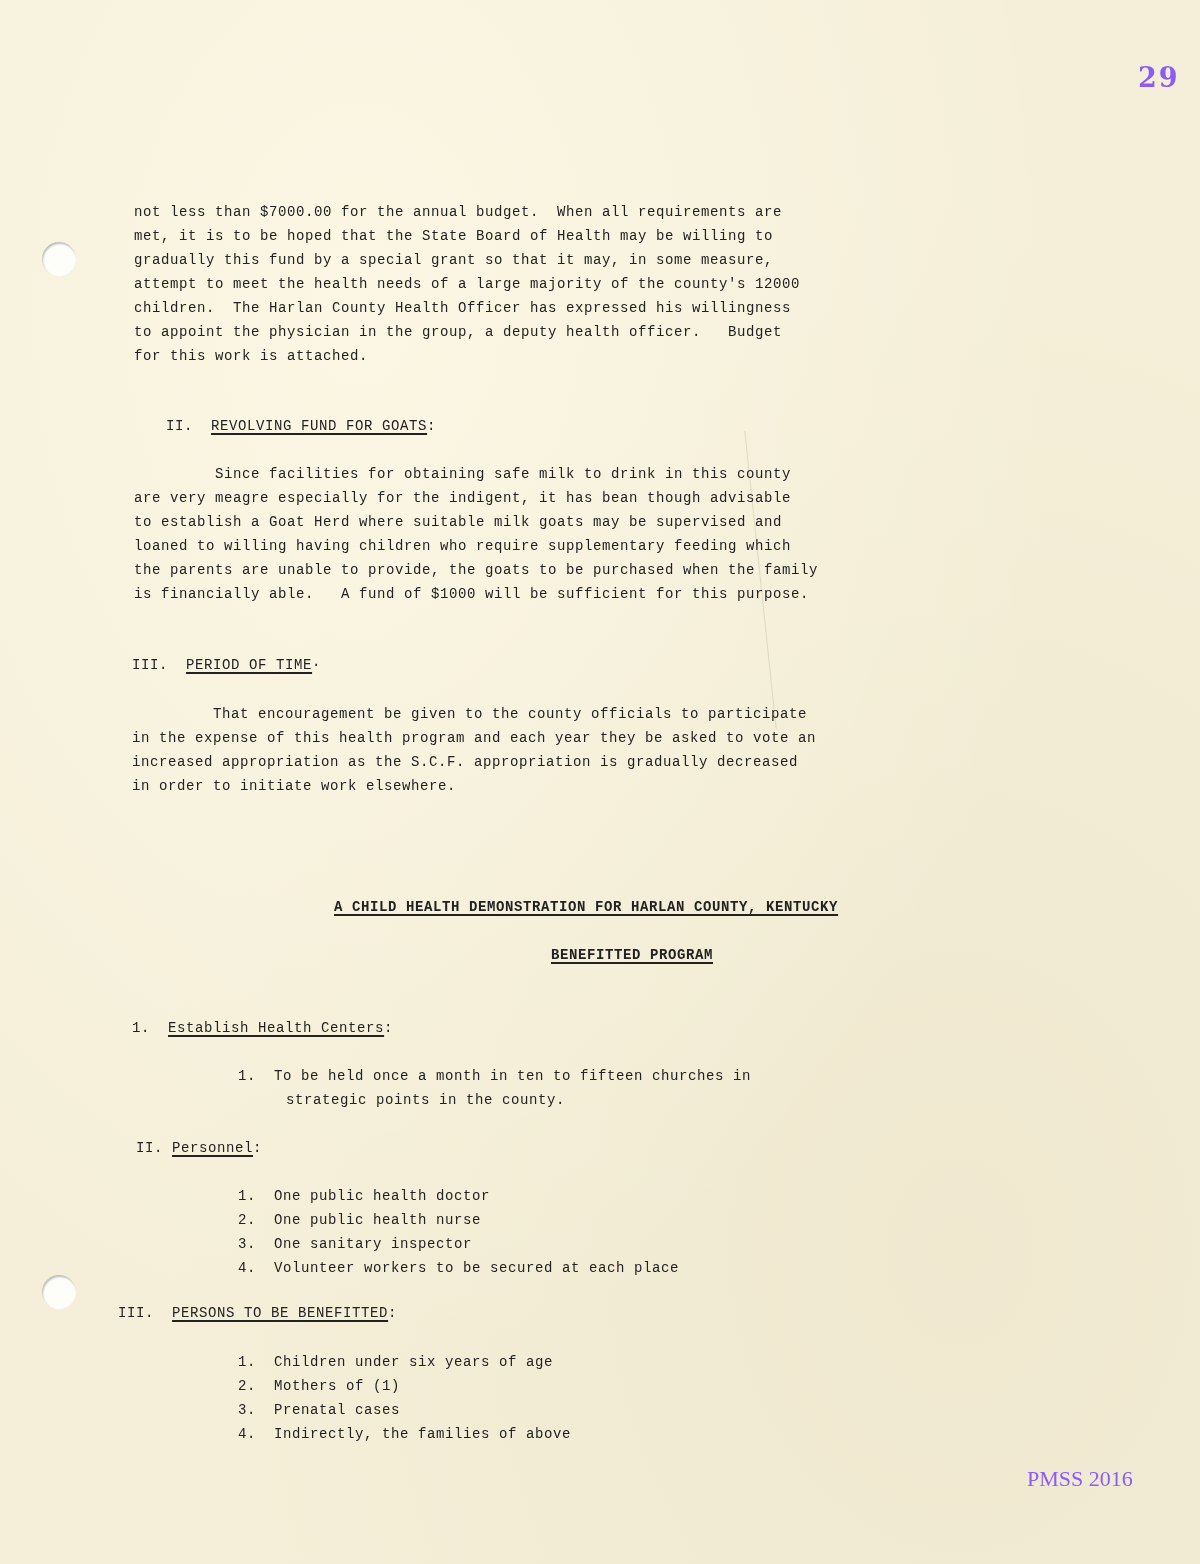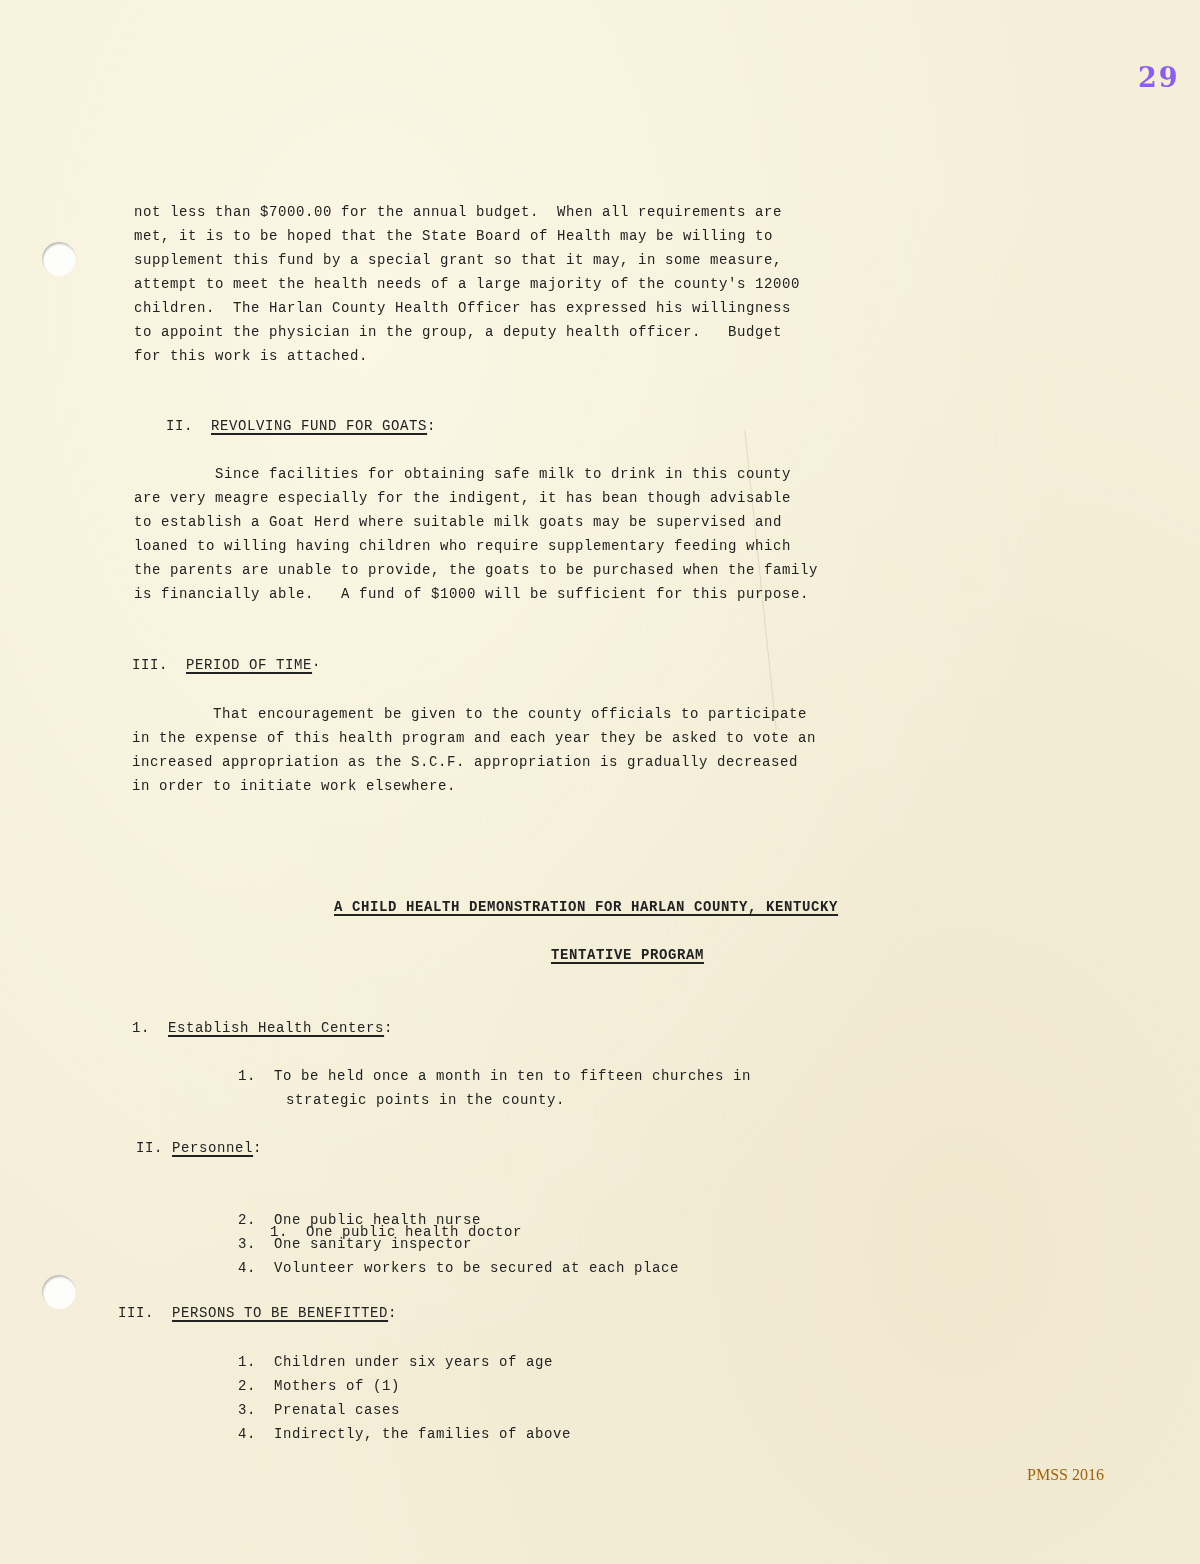--- a/index.html
+++ b/index.html
@@ -13,21 +13,21 @@
       color: #222;
     }
     .abs { position: absolute; white-space: pre; }
     .line { font-size: 14px; letter-spacing: 0.6px; line-height: 24px; }
     .page-number {
       left: 1138px; top: 62px; font-family: "DejaVu Serif", serif;
       font-weight: bold; font-size: 27px; color: #8b5cf6; letter-spacing: 2px;
     }
     .watermark {
       left: 1027px; top: 1466px; font-family: "Liberation Serif", serif;
-      font-size: 16px; color: #a16207;
+      font-size: 22px; color: #8b5cf6;
     }
     .punch {
       position: absolute; width: 34px; height: 34px; border-radius: 50%;
       background: #fdfdfa; box-shadow: inset 1px 2px 2px rgba(0,0,0,0.25);
     }
     .u { text-decoration: underline; text-decoration-thickness: 2px; text-underline-offset: 3px; }
     .crease {
       position: absolute; left: 760px; top: 430px; width: 1px; height: 300px;
       background: rgba(120,110,90,0.18); transform: rotate(-6deg);
     }
@@ -37,21 +37,21 @@
 
 <div class="punch" style="left:42px; top:242px;"></div>
 <div class="punch" style="left:42px; top:1275px;"></div>
 <div class="crease"></div>
 
 <div class="abs page-number">29</div>
 
 <div>
   <div class="abs line" style="left:134px; top:200px;">not less than $7000.00 for the annual budget.  When all requirements are</div>
   <div class="abs line" style="left:134px; top:224px;">met, it is to be hoped that the State Board of Health may be willing to</div>
-  <div class="abs line" style="left:134px; top:248px;">supplement this fund by a special grant so that it may, in some measure,</div>
+  <div class="abs line" style="left:134px; top:248px;">gradually this fund by a special grant so that it may, in some measure,</div>
   <div class="abs line" style="left:134px; top:272px;">attempt to meet the health needs of a large majority of the county's 12000</div>
   <div class="abs line" style="left:134px; top:296px;">children.  The Harlan County Health Officer has expressed his willingness</div>
   <div class="abs line" style="left:134px; top:320px;">to appoint the physician in the group, a deputy health officer.   Budget</div>
   <div class="abs line" style="left:134px; top:344px;">for this work is attached.</div>
 </div>
 
 <div>
   <div class="abs line" style="left:132px; top:414px;margin-left:34px;"><span>II.</span>  <span class="u">REVOLVING FUND FOR GOATS</span><span>:</span></div>
   <div class="abs line" style="left:134px; top:462px;">         Since facilities for obtaining safe milk to drink in this county</div>
   <div class="abs line" style="left:134px; top:486px;">are very meagre especially for the indigent, it has bean though advisable</div>
@@ -63,31 +63,31 @@
 
 <div>
   <div class="abs line" style="left:132px; top:653px;"><span>III.</span>  <span class="u">PERIOD OF TIME</span><span>·</span></div>
   <div class="abs line" style="left:132px; top:702px;">         That encouragement be given to the county officials to participate</div>
   <div class="abs line" style="left:132px; top:726px;">in the expense of this health program and each year they be asked to vote an</div>
   <div class="abs line" style="left:132px; top:750px;">increased appropriation as the S.C.F. appropriation is gradually decreased</div>
   <div class="abs line" style="left:132px; top:774px;">in order to initiate work elsewhere.</div>
 </div>
 
 <div class="abs line u" style="left:334px; top:895px; font-weight:bold;">A CHILD HEALTH DEMONSTRATION FOR HARLAN COUNTY, KENTUCKY</div>
-<div class="abs line u" style="left:551px; top:943px; font-weight:bold;">TENTATIVE PROGRAM</div>
+<div class="abs line u" style="left:551px; top:943px; font-weight:bold;">BENEFITTED PROGRAM</div>
 
 <div>
   <div class="abs line" style="left:132px; top:1016px;"><span>1.</span>  <span class="u">Establish Health Centers</span><span>:</span></div>
   <div class="abs line" style="left:238px; top:1064px;"><span>1.</span>  <span>To be held once a month in ten to fifteen churches in</span></div>
   <div class="abs line" style="left:286px; top:1088px;">strategic points in the county.</div>
 </div>
 
 <div>
   <div class="abs line" style="left:130px; top:1136px;margin-left:6px;"><span>II.</span> <span class="u">Personnel</span><span>:</span></div>
-  <div class="abs line" style="left:238px; top:1220px;margin-left:32px;"><span>1.</span>  <span>One public health doctor</span></div>
+  <div class="abs line" style="left:238px; top:1184px;"><span>1.</span>  <span>One public health doctor</span></div>
   <div class="abs line" style="left:238px; top:1208px;"><span>2.</span>  <span>One public health nurse</span></div>
   <div class="abs line" style="left:238px; top:1232px;"><span>3.</span>  <span>One sanitary inspector</span></div>
   <div class="abs line" style="left:238px; top:1256px;"><span>4.</span>  <span>Volunteer workers to be secured at each place</span></div>
 </div>
 
 <div>
   <div class="abs line" style="left:118px; top:1301px;"><span>III.</span>  <span class="u">PERSONS TO BE BENEFITTED</span><span>:</span></div>
   <div class="abs line" style="left:238px; top:1350px;"><span>1.</span>  <span>Children under six years of age</span></div>
   <div class="abs line" style="left:238px; top:1374px;"><span>2.</span>  <span>Mothers of (1)</span></div>
   <div class="abs line" style="left:238px; top:1398px;"><span>3.</span>  <span>Prenatal cases</span></div>

